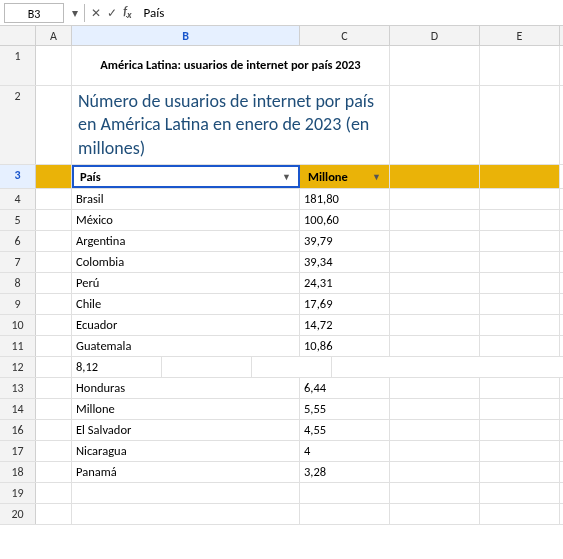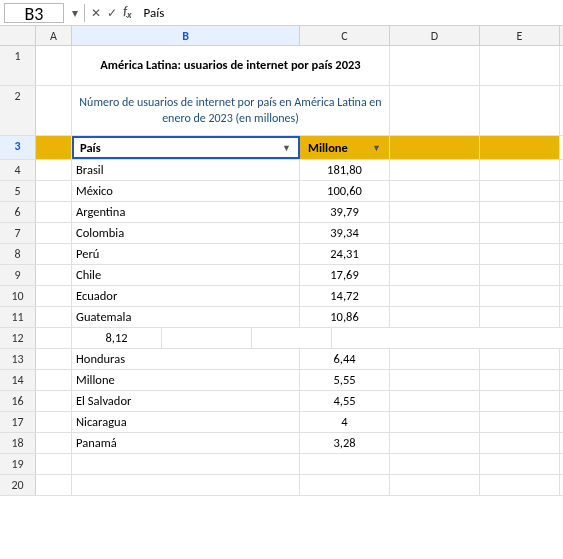--- a/index.html
+++ b/index.html
@@ -19,21 +19,21 @@
       height: 26px;
       border-bottom: 1px solid #d0d0d0;
       background: #fff;
       padding: 0 4px;
       gap: 2px;
     }
     .cell-ref-box {
       width: 60px;
       border: 1px solid #bbb;
       height: 20px;
-      font-size: 18px;
+      font-size: 12px;
       text-align: center;
       line-height: 20px;
       font-family: Calibri, Arial, sans-serif;
     }
     .formula-bar-icons {
       display: flex;
       align-items: center;
       gap: 2px;
       padding: 0 4px;
     }
@@ -152,39 +152,39 @@
       border-right: 1px solid #e0e0e0;
       line-height: 1.3;
       display: flex;
       align-items: center;
       justify-content: center;
     }
     
     .subtitle-cell {
       width: 318px;
       min-width: 318px;
-      text-align: center;
-      font-size: 12px;
+      text-align: left;
+      font-size: 18px;
       color: #1f4e79;
       padding: 4px 6px;
       border-right: 1px solid #e0e0e0;
       line-height: 1.3;
       display: flex;
       align-items: center;
       justify-content: center;
       white-space: normal;
     }
     
     .header-cell {
       background: #eab308;
       font-weight: bold;
       font-size: 12.5px;
     }
     .cell-right {
-      text-align: center;
+      text-align: left;
     }
     
     .filter-arrow {
       font-size: 9px;
       color: #555;
       margin-left: 2px;
     }
     .header-b {
       display: flex;
       align-items: center;

